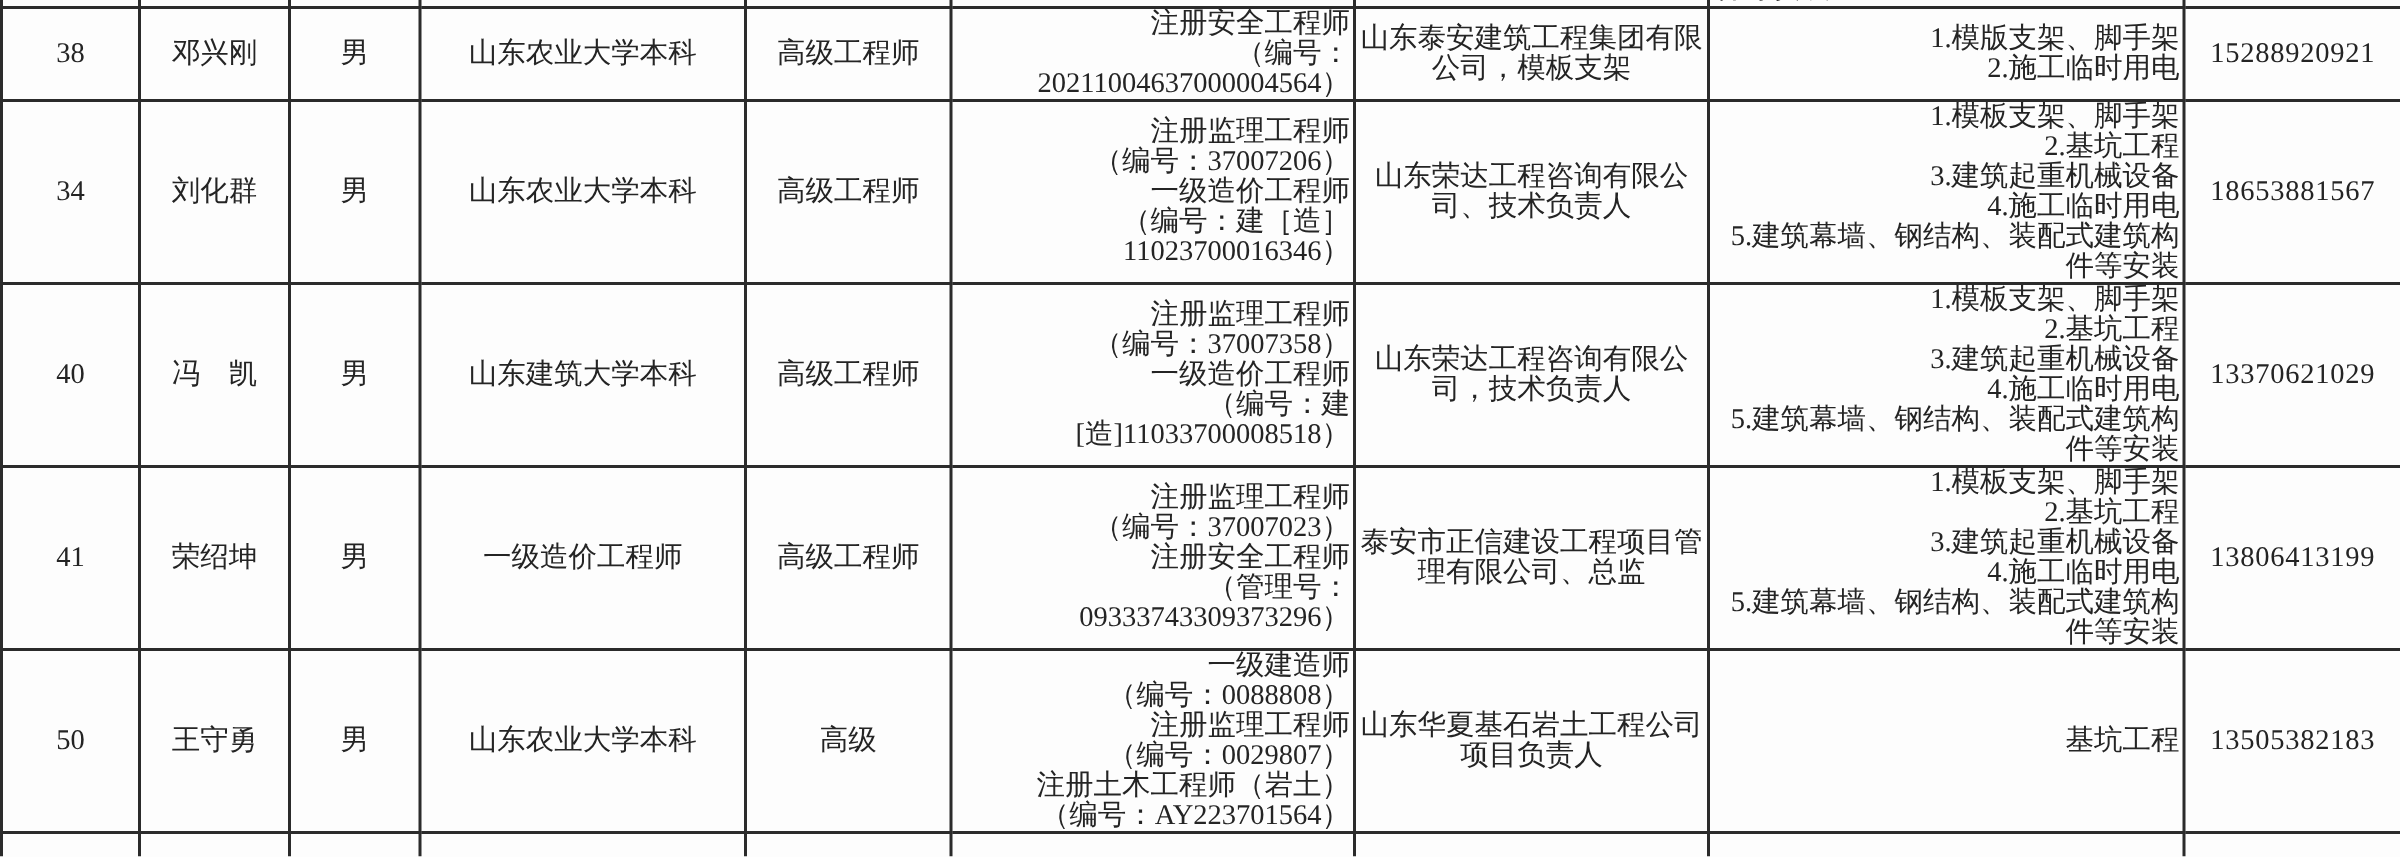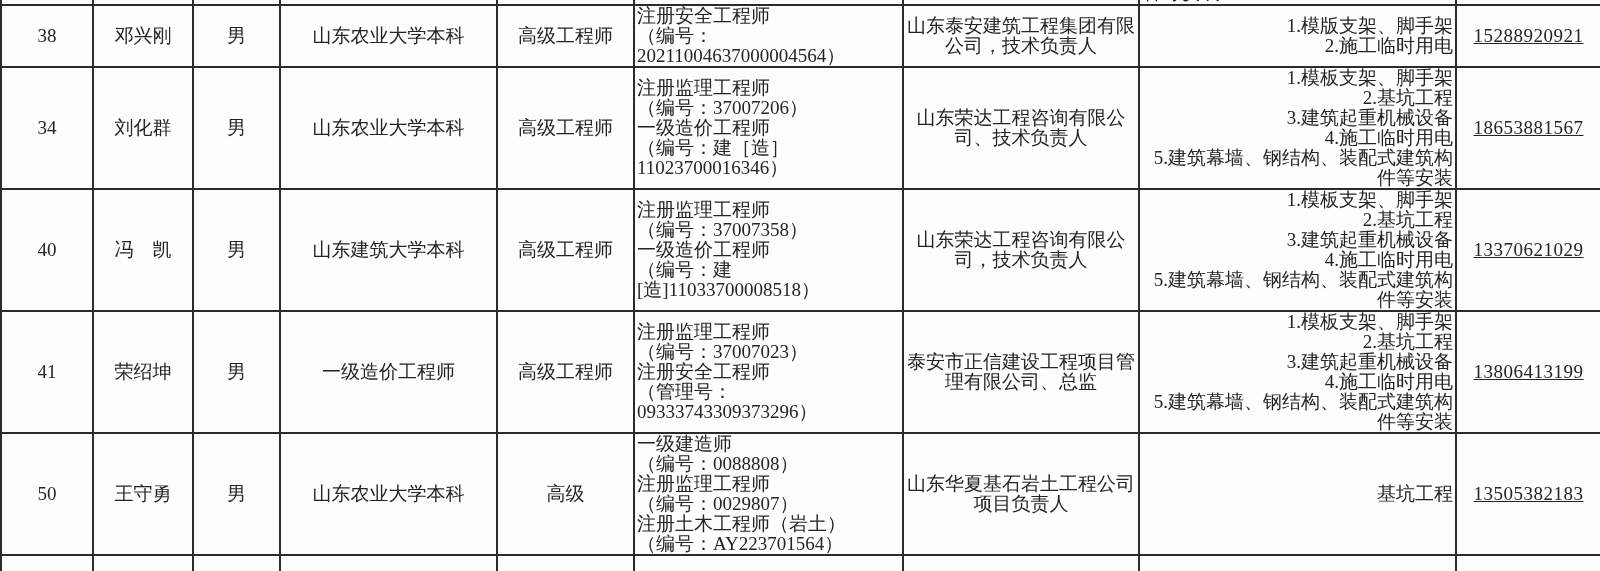--- a/index.html
+++ b/index.html
@@ -23,28 +23,28 @@
     font-size:19px;line-height:20px;
     text-align:center;vertical-align:middle;
     overflow:hidden;word-break:break-all;
   }
   
   tr.partial td{border-top:none;height:4px;vertical-align:top;}
   tr.partial td .clip{margin-top:-17px;text-align:left;padding-left:2px;white-space:nowrap;}
   
   tr.stub td{height:40px;border-bottom:none;}
   
-  td.c-certs .line{text-align:left;}
+  td.c-certs .line{text-align:right;}
   td.c-company{padding:0 4px;}
   td.c-spec{
     text-align:left;vertical-align:middle;
     padding:1px 3px 1px 4px;
   }
   td.c-spec .line{text-align:right;}
-  td.c-phone{border-right:none;letter-spacing:0.5px;text-decoration:underline;}
+  td.c-phone{border-right:none;letter-spacing:0.5px;}
   td.c-name{letter-spacing:0px;}
 </style>
 </head>
 <body>
 
 <div class="viewport">
   <table class="experts">
     <colgroup>
       <col style="width:92px">
         <col style="width:100px">
@@ -74,21 +74,21 @@
     <td class="c-no">38</td>
     <td class="c-name">邓兴刚</td>
     <td class="c-gender">男</td>
     <td class="c-edu">山东农业大学本科</td>
     <td class="c-title">高级工程师</td>
     <td class="c-certs">
             <div class="line">注册安全工程师</div>
             <div class="line">（编号：</div>
             <div class="line">20211004637000004564）</div>
           </td>
-    <td class="c-company">山东泰安建筑工程集团有限公司，技术负责人</td>
+    <td class="c-company">山东泰安建筑工程集团有限公司，模板支架</td>
     <td class="c-spec">
             <div class="line">1.模版支架、脚手架</div>
             <div class="line">2.施工临时用电</div>
           </td>
     <td class="c-phone">15288920921</td>
   </tr>
         <tr>
     <td class="c-no">34</td>
     <td class="c-name">刘化群</td>
     <td class="c-gender">男</td>

